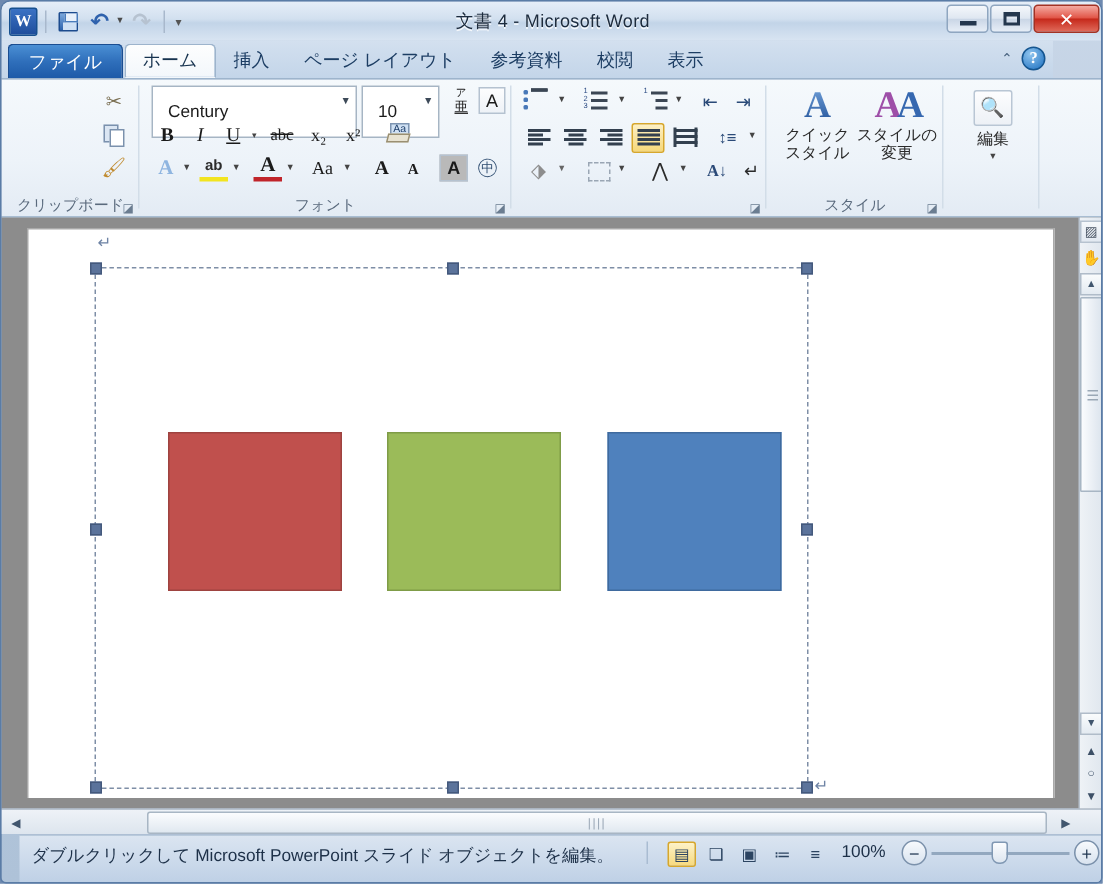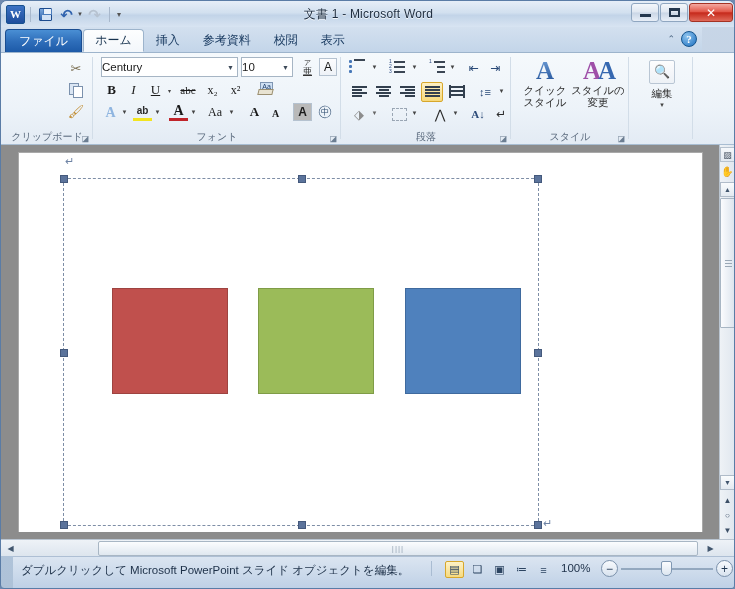--- a/index.html
+++ b/index.html
@@ -161,23 +161,23 @@
   .copy-ic { position: relative; width: 15px; height: 15px; }
   .copy-ic i {
     position:absolute; width:10px; height:12px; background:#fff;
     border:1px solid #7b91ad; display:block;
   }
   .copy-ic i:first-child { left:0; top:0; background:#dbe6f3; }
   .copy-ic i:last-child { left:4px; top:3px; }
   .brush { font-size: 13px; color: #c08a2e; }
   
   .combo {
-    position: absolute; height: 20px; border: 1px solid #a6b5c4;
+    position: absolute; height: 35px; border: 1px solid #a6b5c4;
     background: #fff; display: flex; align-items: center;
-    font-size: 11.5px; color: #1a1a1a; padding-left: 0;
+    font-size: 11.5px; color: #1a1a1a; padding-left: 10px;
   }
   .combo .cb-arrow {
     position: absolute; right: 3px; top: 0; height: 18px;
     display: flex; align-items: center; font-size: 7px; color: #3d4a59;
   }
   .ficon {
     position: absolute; display: flex; align-items: center; justify-content: center;
     color: #1a1a1a;
   }
   .boxed { border: 1px solid #b5c2d0; background: linear-gradient(to bottom,#fdfdfe,#eef2f7); }
@@ -351,37 +351,38 @@
       <div class="qbtn">
           <span class="undo">↶</span>
         </div>
       <span class="tinyarrow">▼</span>
       <div class="qbtn">
           <span class="redo">↷</span>
         </div>
       <div class="qsep"></div>
       <div class="qdd">▾</div>
     </div>
-    <div class="title-text">文書 1 - Microsoft Word</div>
+    <div class="title-text">文書 4 - Microsoft Word</div>
     <div class="wincontrols">
       <div class="wc">
           <span class="minglyph"></span>
         </div>
       <div class="wc">
           <span class="maxglyph"></span>
         </div>
       <div class="wc close">✕</div>
     </div>
   </div>
 
   <div class="tabbar">
     <div class="tabs">
       <div class="tab file">ファイル</div>
       <div class="tab active">ホーム</div>
       <div class="tab">挿入</div>
+      <div class="tab">ページ レイアウト</div>
       <div class="tab">参考資料</div>
       <div class="tab">校閲</div>
       <div class="tab">表示</div>
     </div>
     <div class="tabright">
       <div class="minribbon">⌃</div>
       <div class="helpbtn">?</div>
     </div>
   </div>
 
@@ -561,21 +562,20 @@
             <span>⋀</span>
           </div>
         <div class="ficon" style="left:110px; top:53px; width:9px; height:12px; font-size:6px; color:#444;">▼</div>
         <div class="ficon" style="left:126px; top:51px; width:22px; height:18px; font-size:11px; color:#2b4a78; font-weight:bold; font-family:'Liberation Serif',serif;">
             <span>A↓</span>
           </div>
         <div class="ficon" style="left:151px; top:51px; width:18px; height:18px; font-size:12px; color:#2b2b2b;">
             <span>↵</span>
           </div>
       </div>
-      <div class="grp-label">段落</div>
       <div class="dlg">◪</div>
       <div class="grp-sep" style="right:0;"></div>
     </div>
 
     <div class="grp" style="left:510px; width:118px;">
       <div class="grp-body">
         <div class="bigbtn" style="left:8px; top:4px; width:52px;">
           <span class="styleA">A</span>
           <span>クイック</span>
           <span>スタイル</span>

